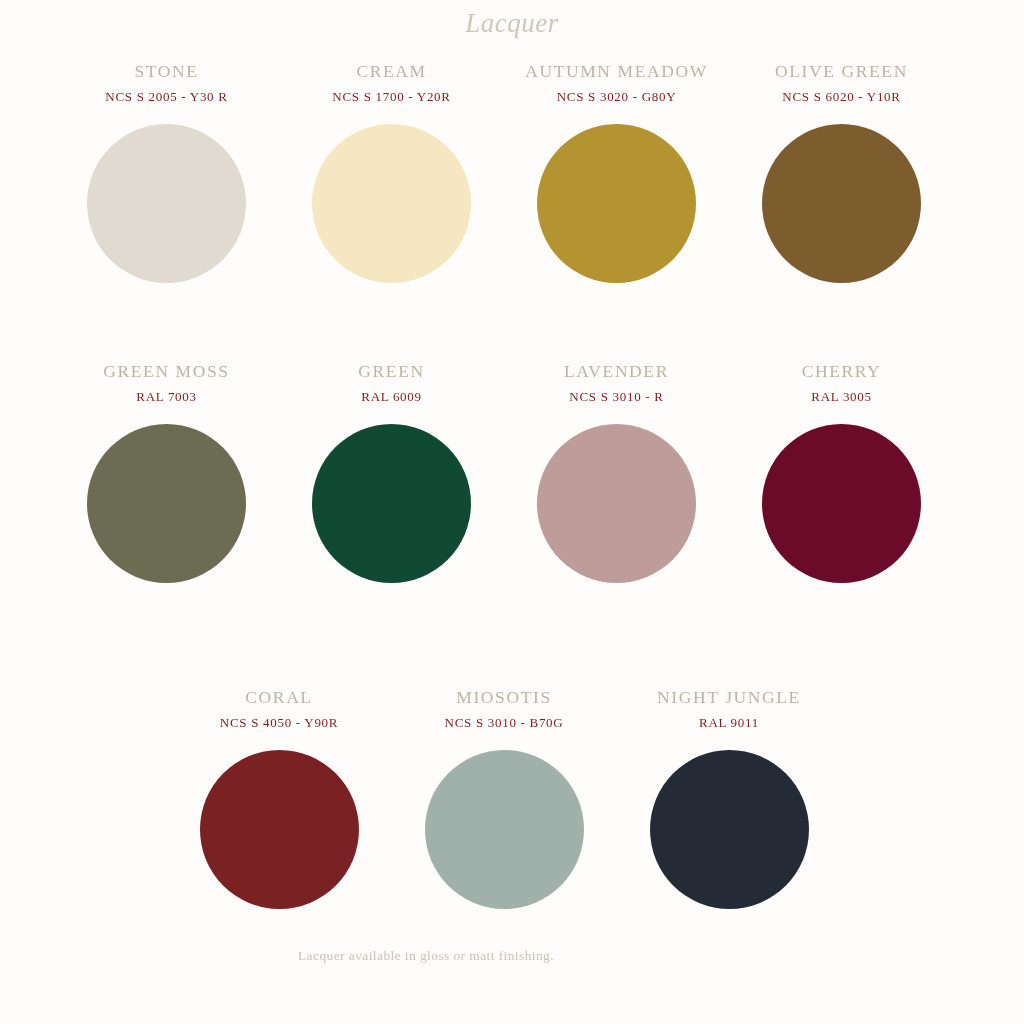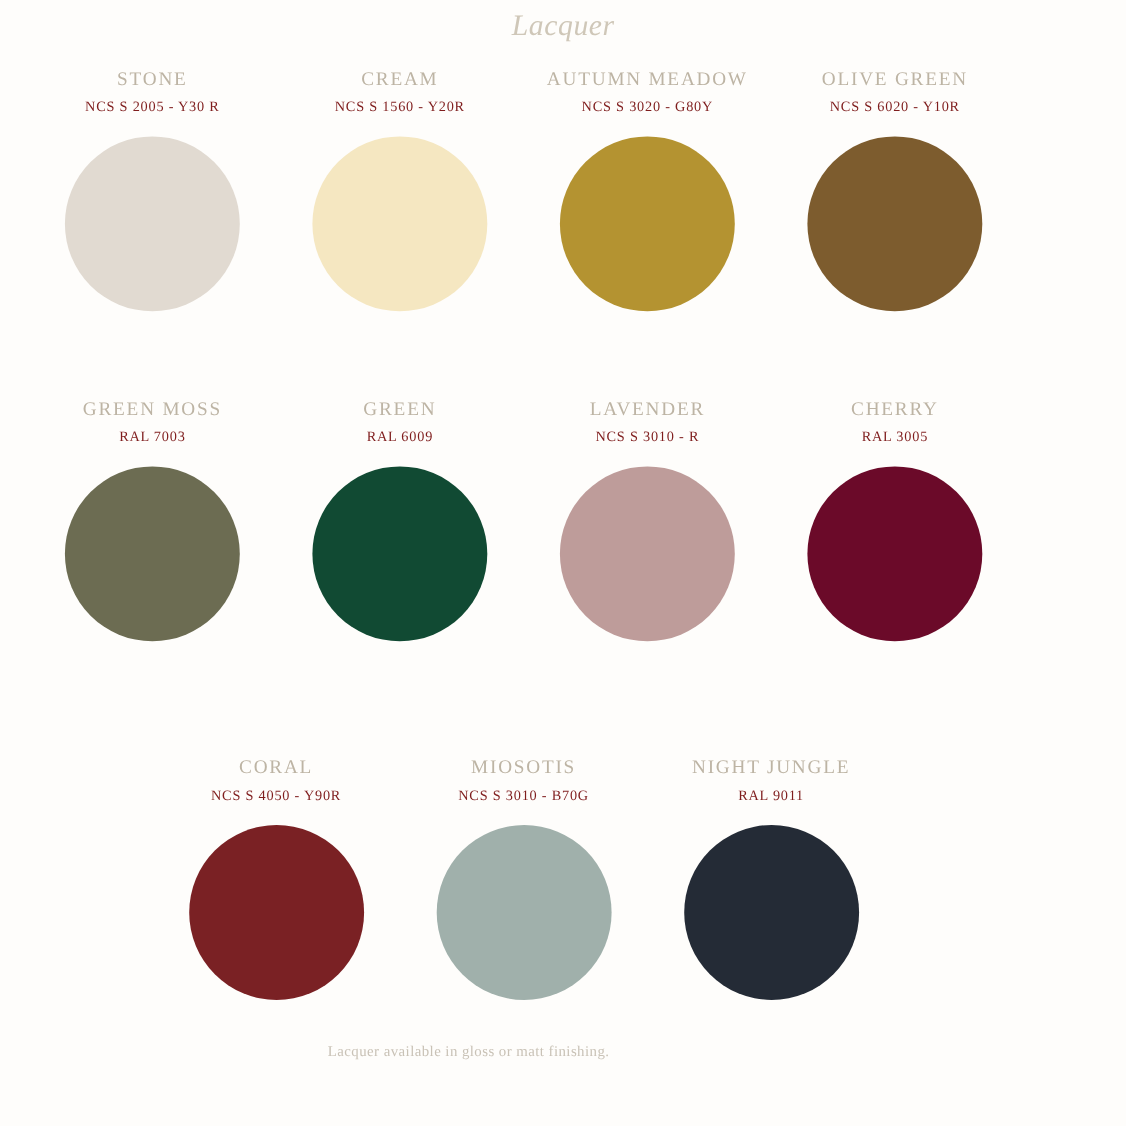--- a/index.html
+++ b/index.html
@@ -35,20 +35,21 @@
     color: #cfc7b8;
   }
 
   
   .row {
     position: absolute;
     left: 0;
     width: 952px;
     display: flex;
     justify-content: center;
+    padding-left: 28px;
   }
   .row-1 { top: 62px; }
   .row-2 { top: 362px; }
   .row-3 { top: 662px; margin-top: 26px; }
 
   .swatch-cell {
     width: 225px;
     display: flex;
     flex-direction: column;
     align-items: center;
@@ -100,21 +101,21 @@
   <div class="title">Lacquer</div>
 
   <div class="row row-1">
     <div class="swatch-cell">
       <div class="swatch-name">STONE</div>
       <div class="swatch-code">NCS S 2005 - Y30 R</div>
       <div class="swatch-disc" style="background: rgb(225, 218, 209);"></div>
     </div>
     <div class="swatch-cell">
       <div class="swatch-name">CREAM</div>
-      <div class="swatch-code">NCS S 1560 - Y20R</div>
+      <div class="swatch-code">NCS S 1700 - Y20R</div>
       <div class="swatch-disc" style="background: rgb(245, 231, 193);"></div>
     </div>
     <div class="swatch-cell">
       <div class="swatch-name">AUTUMN MEADOW</div>
       <div class="swatch-code">NCS S 3020 - G80Y</div>
       <div class="swatch-disc" style="background: rgb(180, 147, 49);"></div>
     </div>
     <div class="swatch-cell">
       <div class="swatch-name">OLIVE GREEN</div>
       <div class="swatch-code">NCS S 6020 - Y10R</div>

